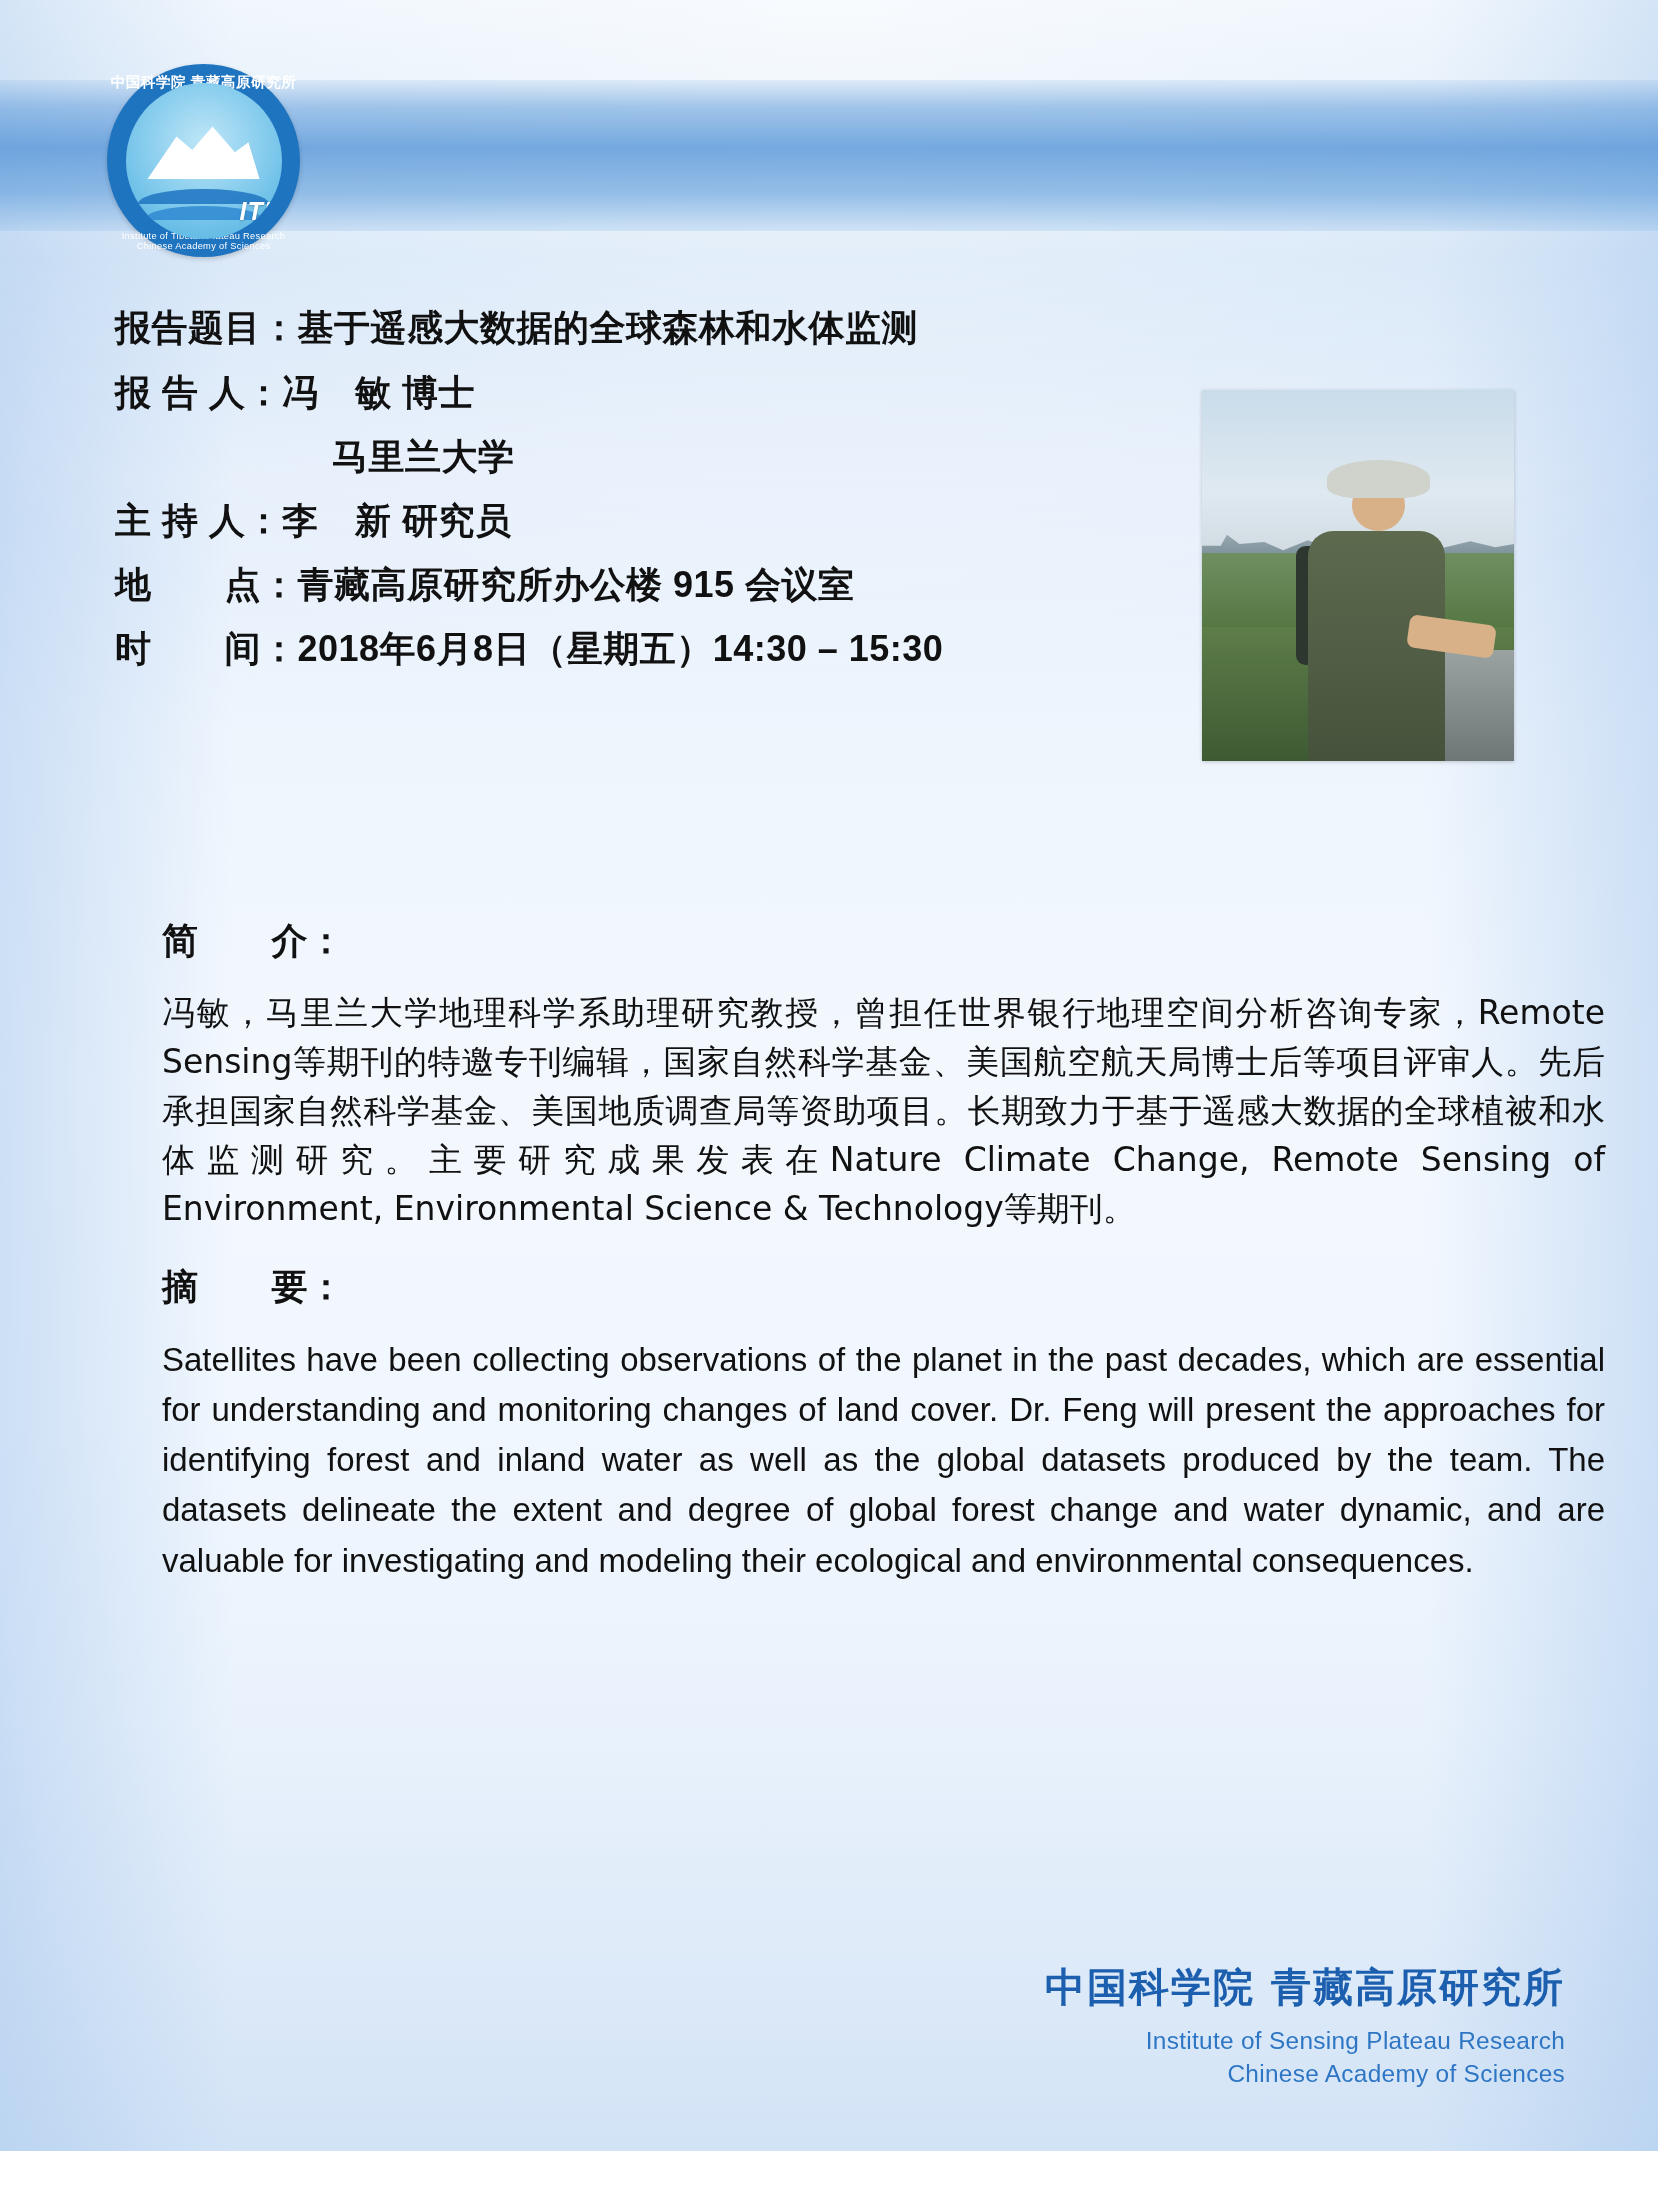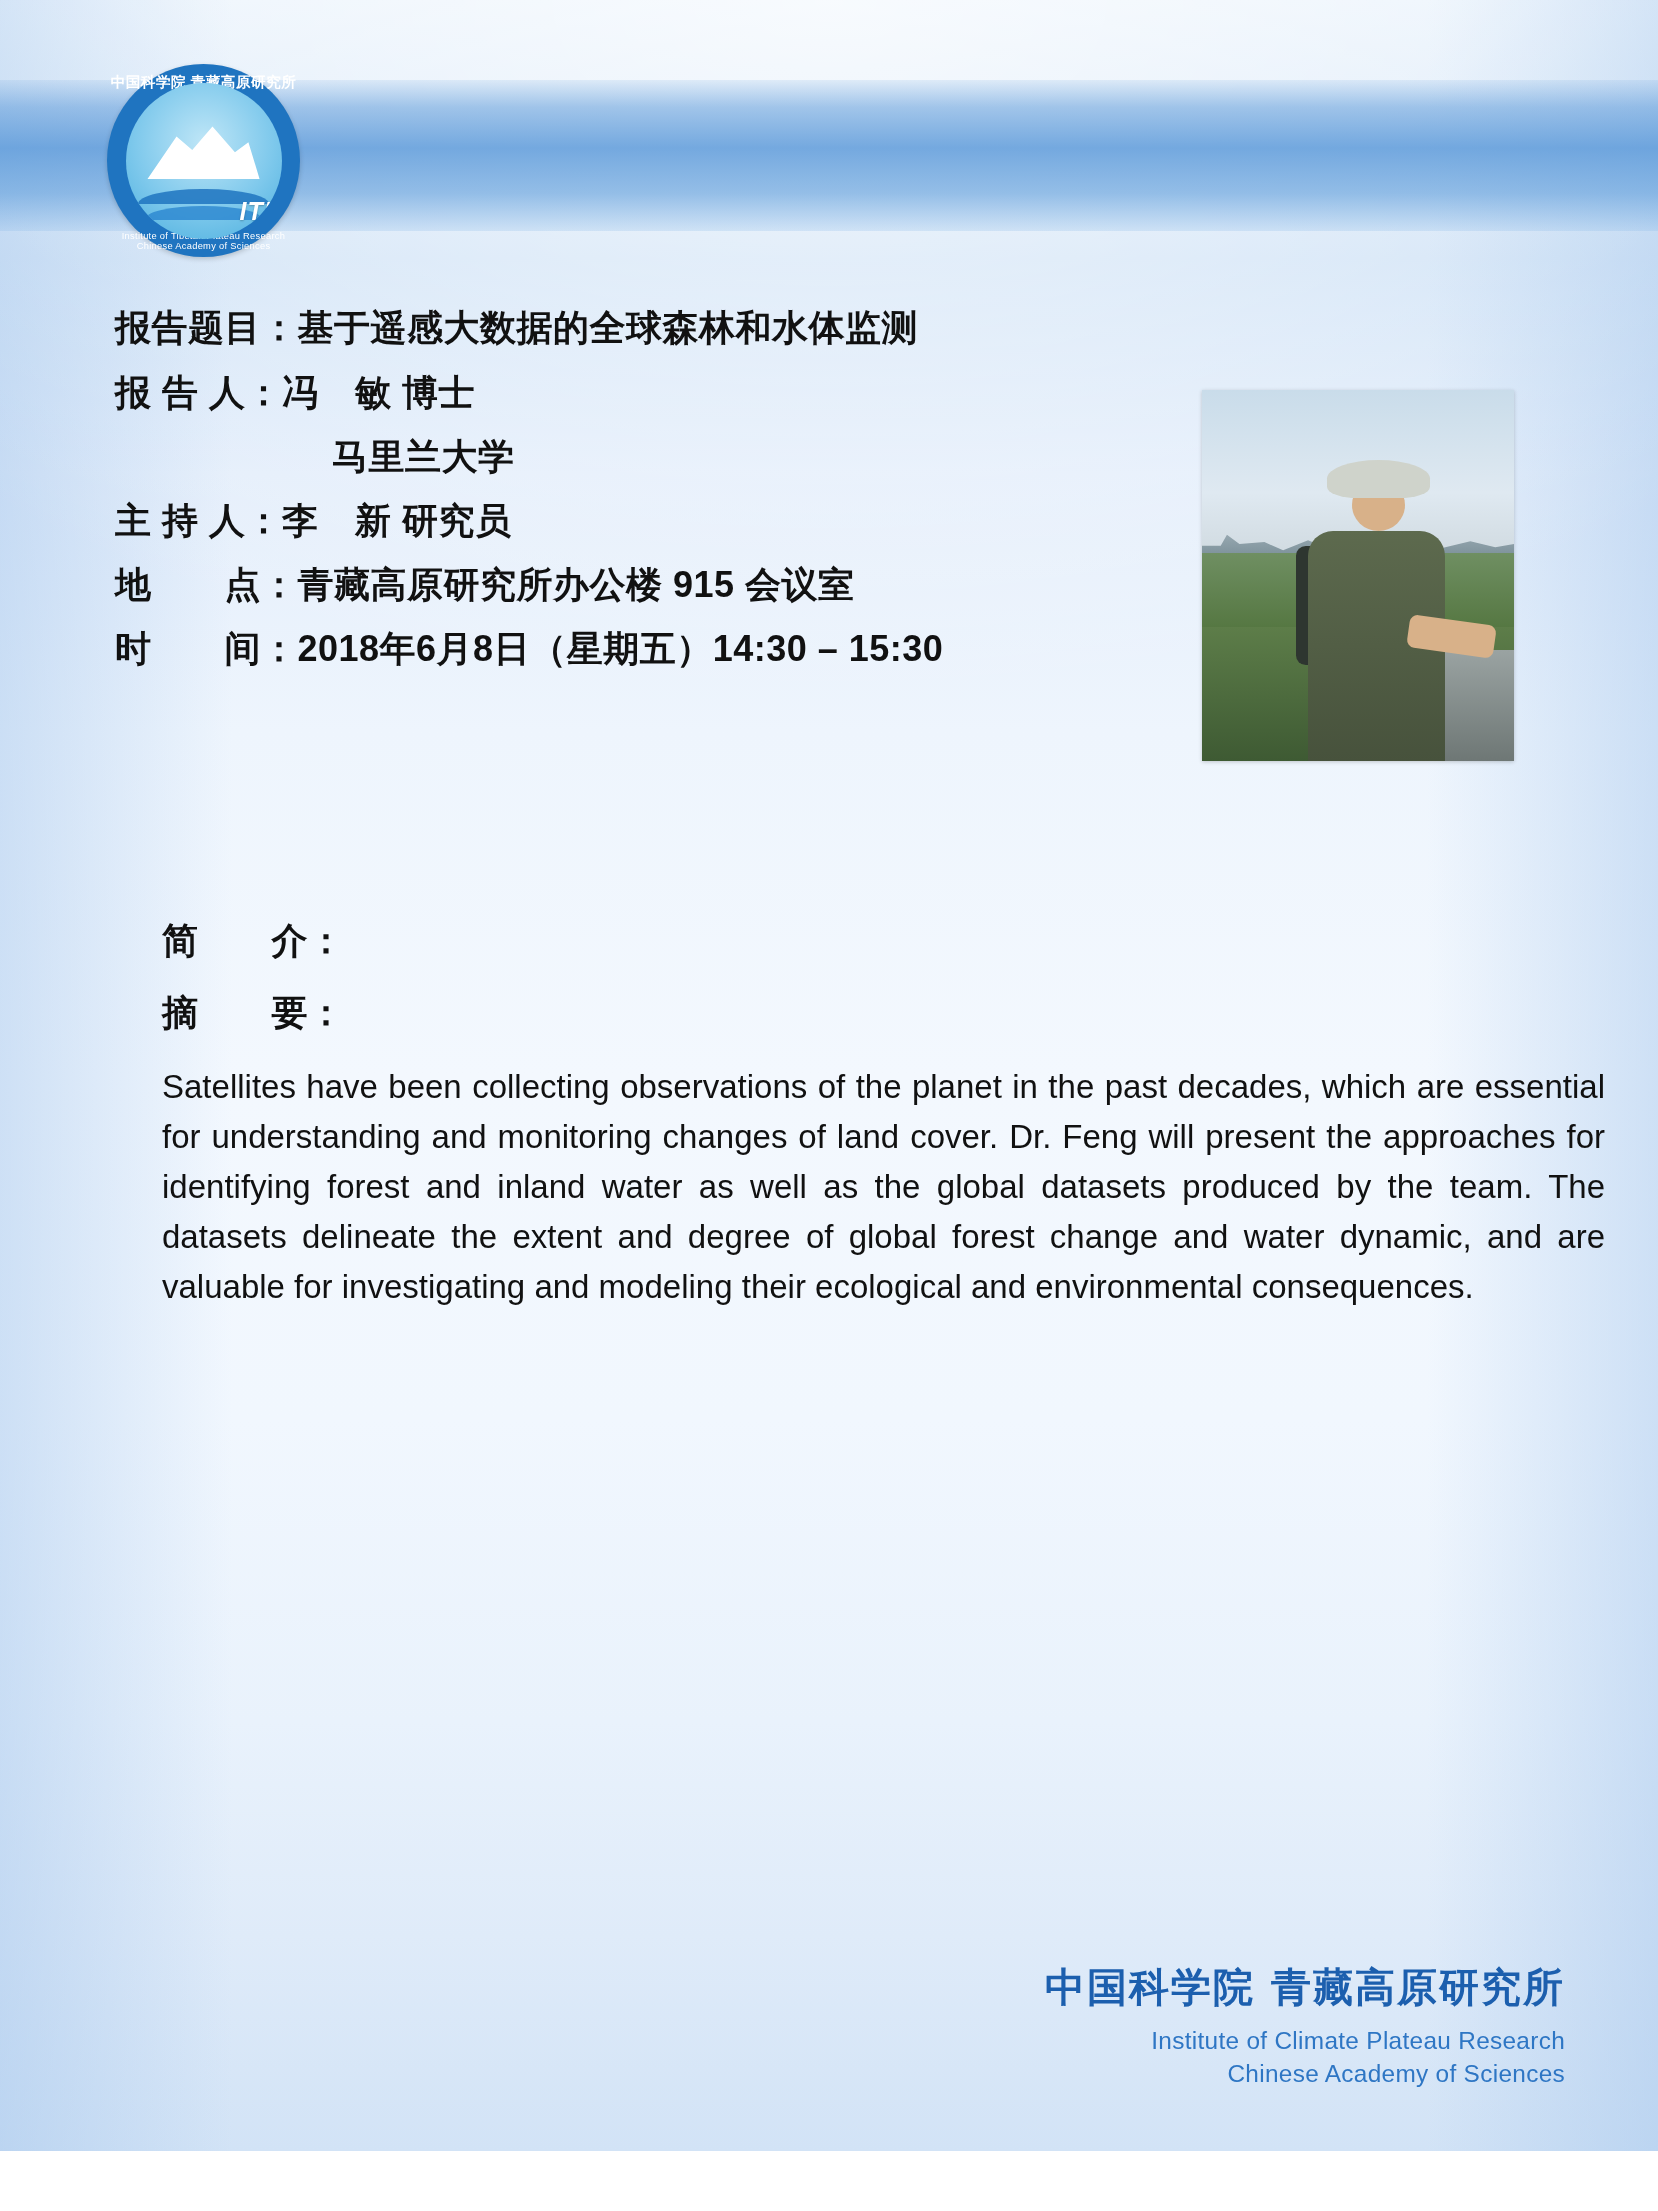--- a/index.html
+++ b/index.html
@@ -382,25 +382,26 @@
     <div class="wall"></div>
     <div class="person-pack"></div>
     <div class="person-body"></div>
     <div class="person-arm"></div>
     <div class="person-head"></div>
     <div class="person-hat"></div>
   </div>
 
   <div class="body-section">
     <div class="section-label">简　　介：</div>
+    <p class="para">冯敏，马里兰大学地理科学系助理研究教授，曾担任世界银行地理空间分析咨询专家，Remote Sensing等期刊的特邀专刊编辑，国家自然科学基金、美国航空航天局博士后等项目评审人。先后承担国家自然科学基金、美国地质调查局等资助项目。长期致力于基于遥感大数据的全球植被和水体监测研究。主要研究成果发表在Nature Climate Change, Remote Sensing of Environment, Environmental Science &amp; Technology等期刊。</p>
 
     <div class="section-label abstract-label">摘　　要：</div>
     <p class="para en">Satellites have been collecting observations of the planet in the past decades, which are essential for understanding and monitoring changes of land cover. Dr. Feng will present the approaches for identifying forest and inland water as well as the global datasets produced by the team. The datasets delineate the extent and degree of global forest change and water dynamic, and are valuable for investigating and modeling their ecological and environmental consequences.</p>
   </div>
 
   <div class="footer">
     <div class="footer-cn">中国科学院 青藏高原研究所</div>
-    <div class="footer-en1">Institute of Climate Plateau Research</div>
+    <div class="footer-en1">Institute of Sensing Plateau Research</div>
     <div class="footer-en2">Chinese Academy of Sciences</div>
   </div>
 
 </div>
 
 
 </body></html>

